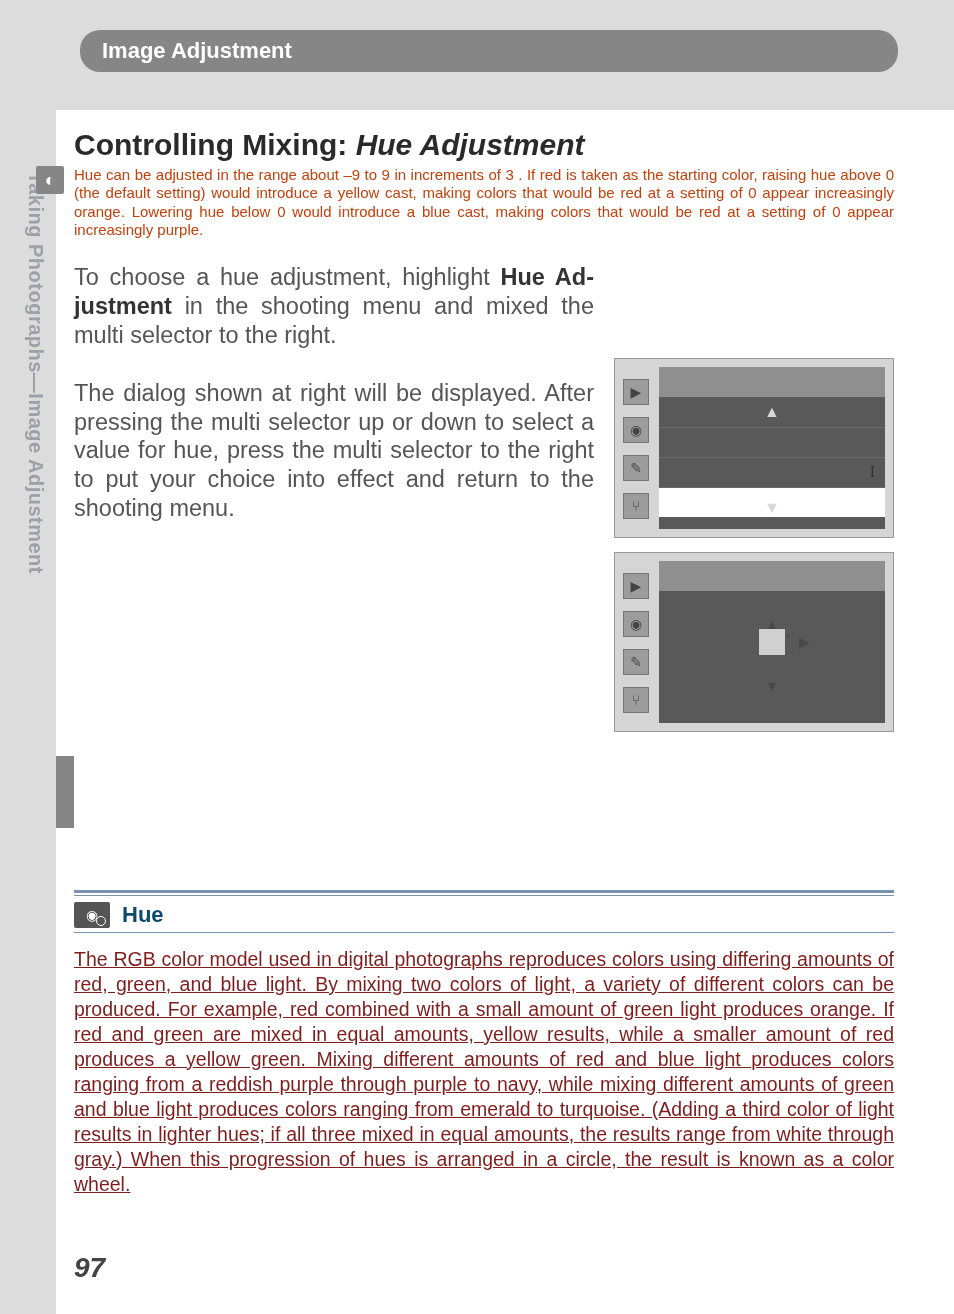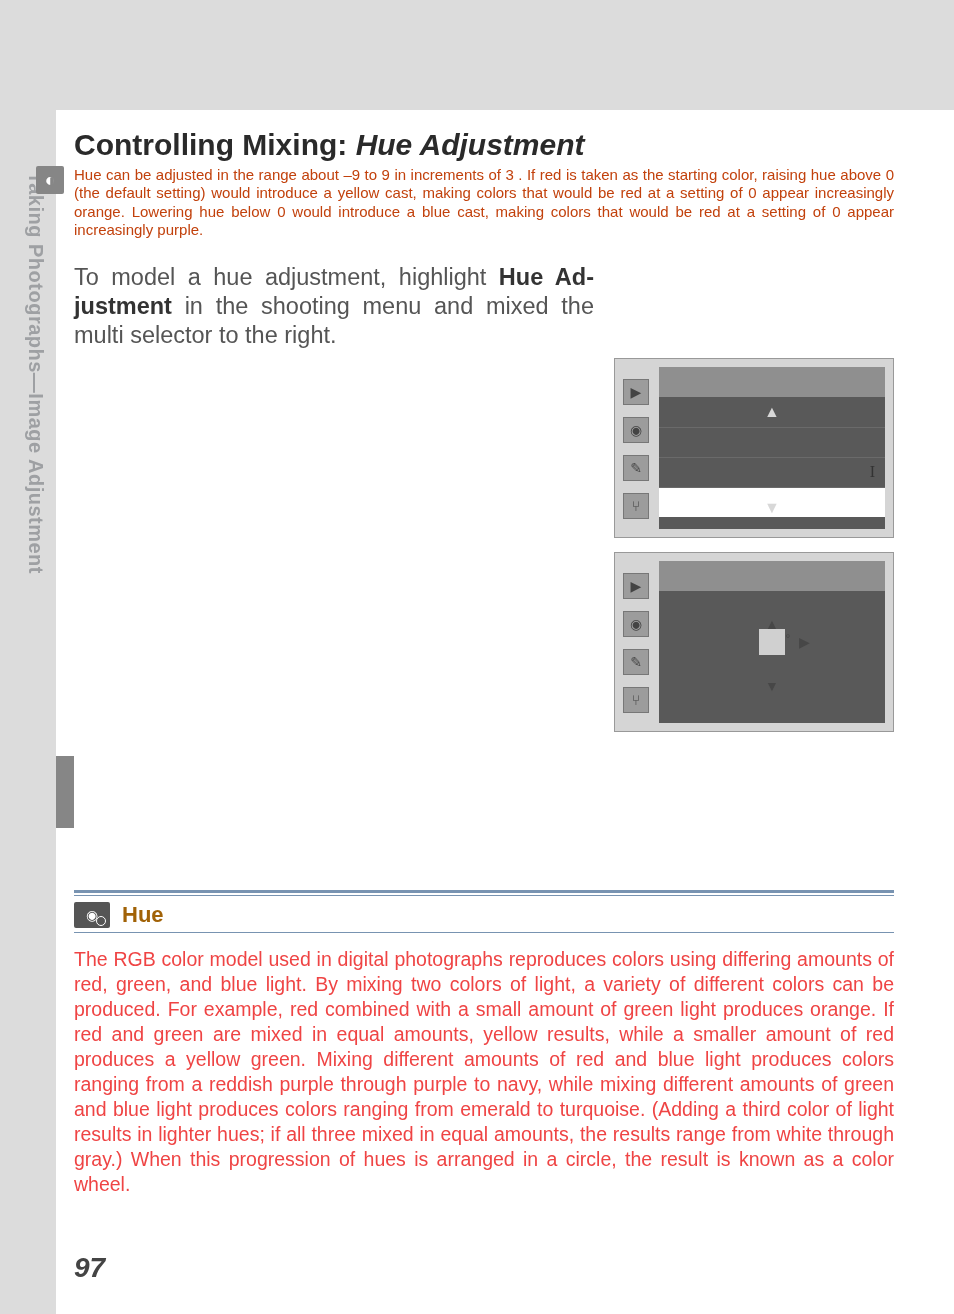--- a/index.html
+++ b/index.html
@@ -33,68 +33,72 @@
   .arr-up2 { position:absolute; left:50%; top:34%; transform:translateX(-50%); font-size:14px; color:#474747; }
   .arr-dn2 { position:absolute; left:50%; bottom:18%; transform:translateX(-50%); font-size:14px; color:#474747; }
   .arr-rt2 { position:absolute; left:62%; top:50%; transform:translateY(-50%); font-size:14px; color:#474747; }
   .deg { position:absolute; left:56%; top:44%; font-size:12px; color:#474747; }
   .info-block { position:absolute; left:74px; top: 890px; width: 820px; }
   .info-rule-top { height: 3px; background:#7893b1; margin-bottom:2px; }
   .info-rule-top2 { height: 1px; background:#7893b1; margin-bottom:6px; }
   .info-head { display:flex; align-items:center; gap:12px; margin-bottom:4px; }
   .info-icon { width:36px; height:26px; background:#555; display:flex; align-items:center; justify-content:center; color:#fff; font-size:14px; border-radius:2px; position:relative; }
   .info-icon::after { content:""; position:absolute; right:4px; bottom:2px; width:8px; height:8px; border:1.5px solid #fff; border-radius:50%; }
-  .info-title { font-size:22px; font-weight:bold; color:#a16207; }
+  .info-title { font-size:22px; font-weight:bold; color:#0c4a6e; }
   .info-rule-bot { height:1px; background:#7893b1; margin-top:2px; margin-bottom:14px; }
-  .info-text { font-size:19.5px; color:#ef4444; line-height:1.28; text-align:justify; }
+  .info-text { font-size:19.5px; color:#7f1d1d; line-height:1.28; text-align:justify;text-decoration:underline; }
   .pagenum { position:absolute; left:74px; bottom:30px; font-size:28px; font-style:italic; font-weight:bold; color:#444; }
   .play-indicator { position:absolute; right:10px; top:96px; font-family: serif; color:#333; font-size:16px; }
 </style>
 </head>
 <body>
 
 <div class="page">
   <div class="top-gray"></div>
   <div class="left-strip"></div>
 
+  <div class="tab-badge">
+    <span>Image Adjustment</span>
+  </div>
 
   <div class="vtext">Taking Photographs—Image Adjustment</div>
   <div class="side-tab"></div>
 
   <div class="shoot-icon">◐</div>
 
   <div class="content">
     <div class="h2">
       <span>Controlling Mixing: </span><span class="italic">Hue Adjustment</span>
     </div>
 
     <div class="para">Hue can be adjusted in the range about –9  to 9  in increments of 3 .  If red is taken as the starting color, raising hue above 0  (the default setting) would introduce a yellow cast, making colors that would be red at a setting of 0  appear increasingly orange.  Lowering hue below 0  would introduce a blue cast, making colors that would be red at a setting of 0  appear increasingly purple.</div>
 
     <div class="para2">
-      <span>To model a hue adjustment, highlight </span><span class="bold-inline">Hue Ad­justment</span><span> in the shooting menu and mixed the multi selector to the right.</span>
+      <span>To choose a hue adjustment, highlight </span><span class="bold-inline">Hue Ad­justment</span><span> in the shooting menu and mixed the multi selector to the right.</span>
     </div>
 
     <div class="menu-fig one">
       <div class="icon-col">
         <div>▶</div>
         <div>◉</div>
         <div>✎</div>
         <div>⑂</div>
       </div>
       <div class="menu-inner">
         <div class="menu-header"></div>
         <div class="arrow-up">▲</div>
         <div class="menu-row" style="margin-top:30px"></div>
         <div class="menu-row"></div>
         <div class="menu-row highlight"></div>
         <div class="arrow-down">▼</div>
         <span class="play-indicator">I</span>
       </div>
     </div>
 
+    <div class="para2" style="margin-top:30px">The dialog shown at right will be displayed.  After pressing the multi selector up or down to select a value for hue, press the multi selector to the right to put your choice into effect and return to the shooting menu.</div>
 
     <div class="menu-fig two">
       <div class="icon-col">
         <div>▶</div>
         <div>◉</div>
         <div>✎</div>
         <div>⑂</div>
       </div>
       <div class="menu-inner">
         <div class="menu-header"></div>

